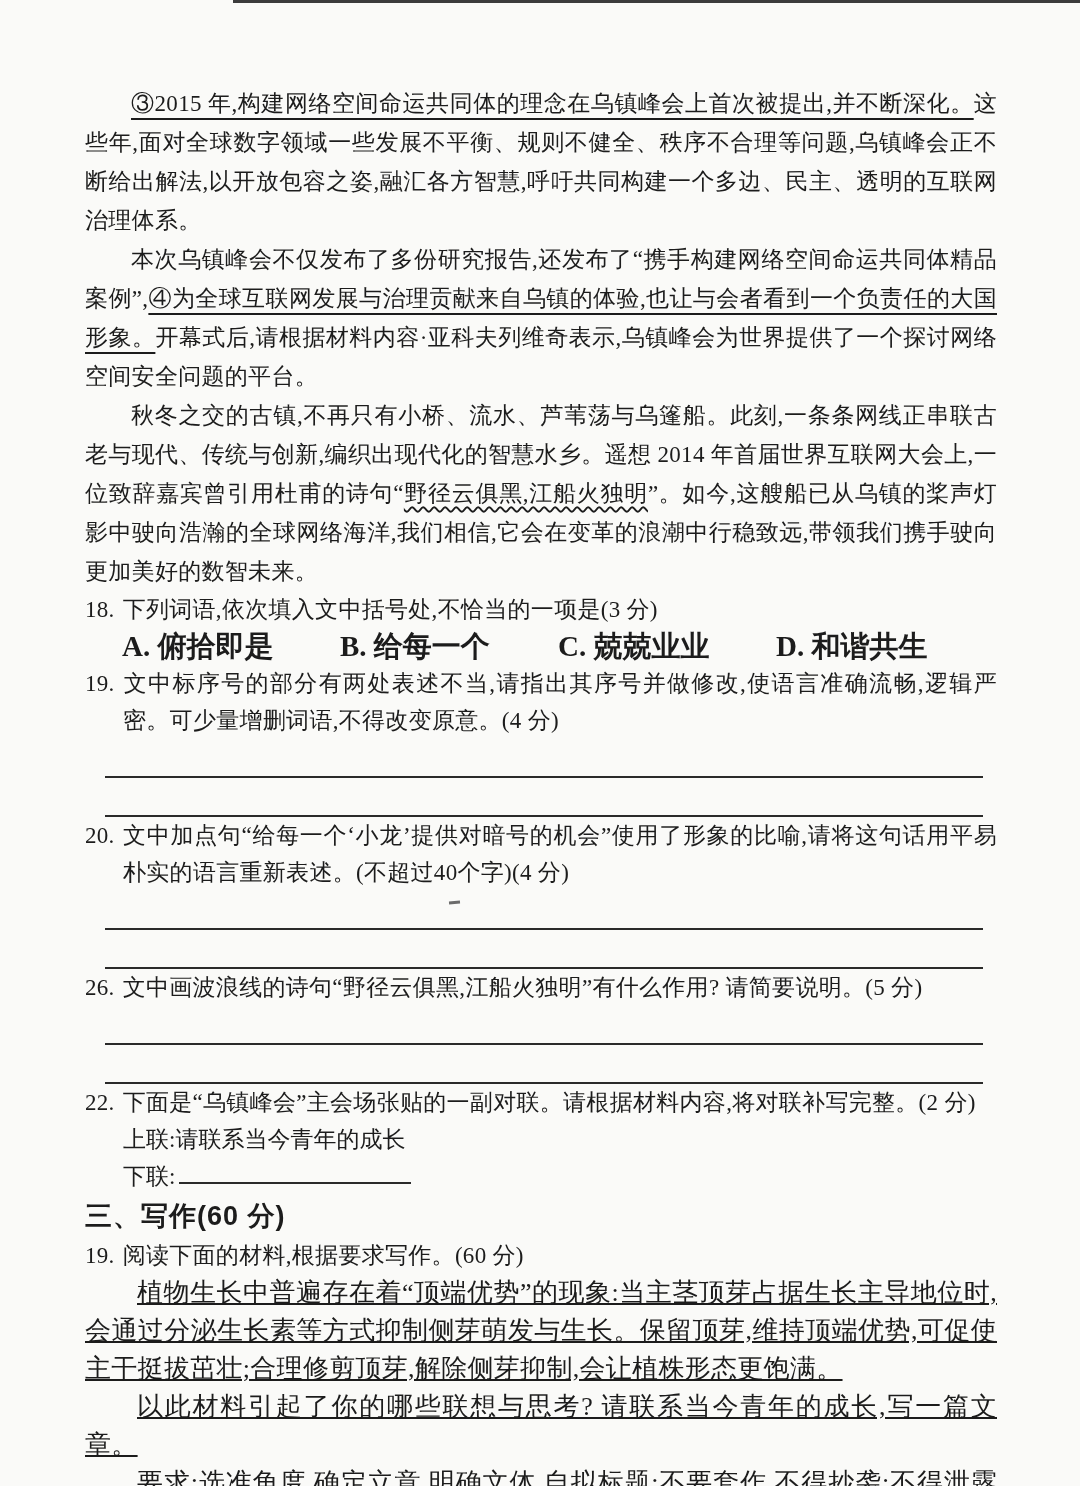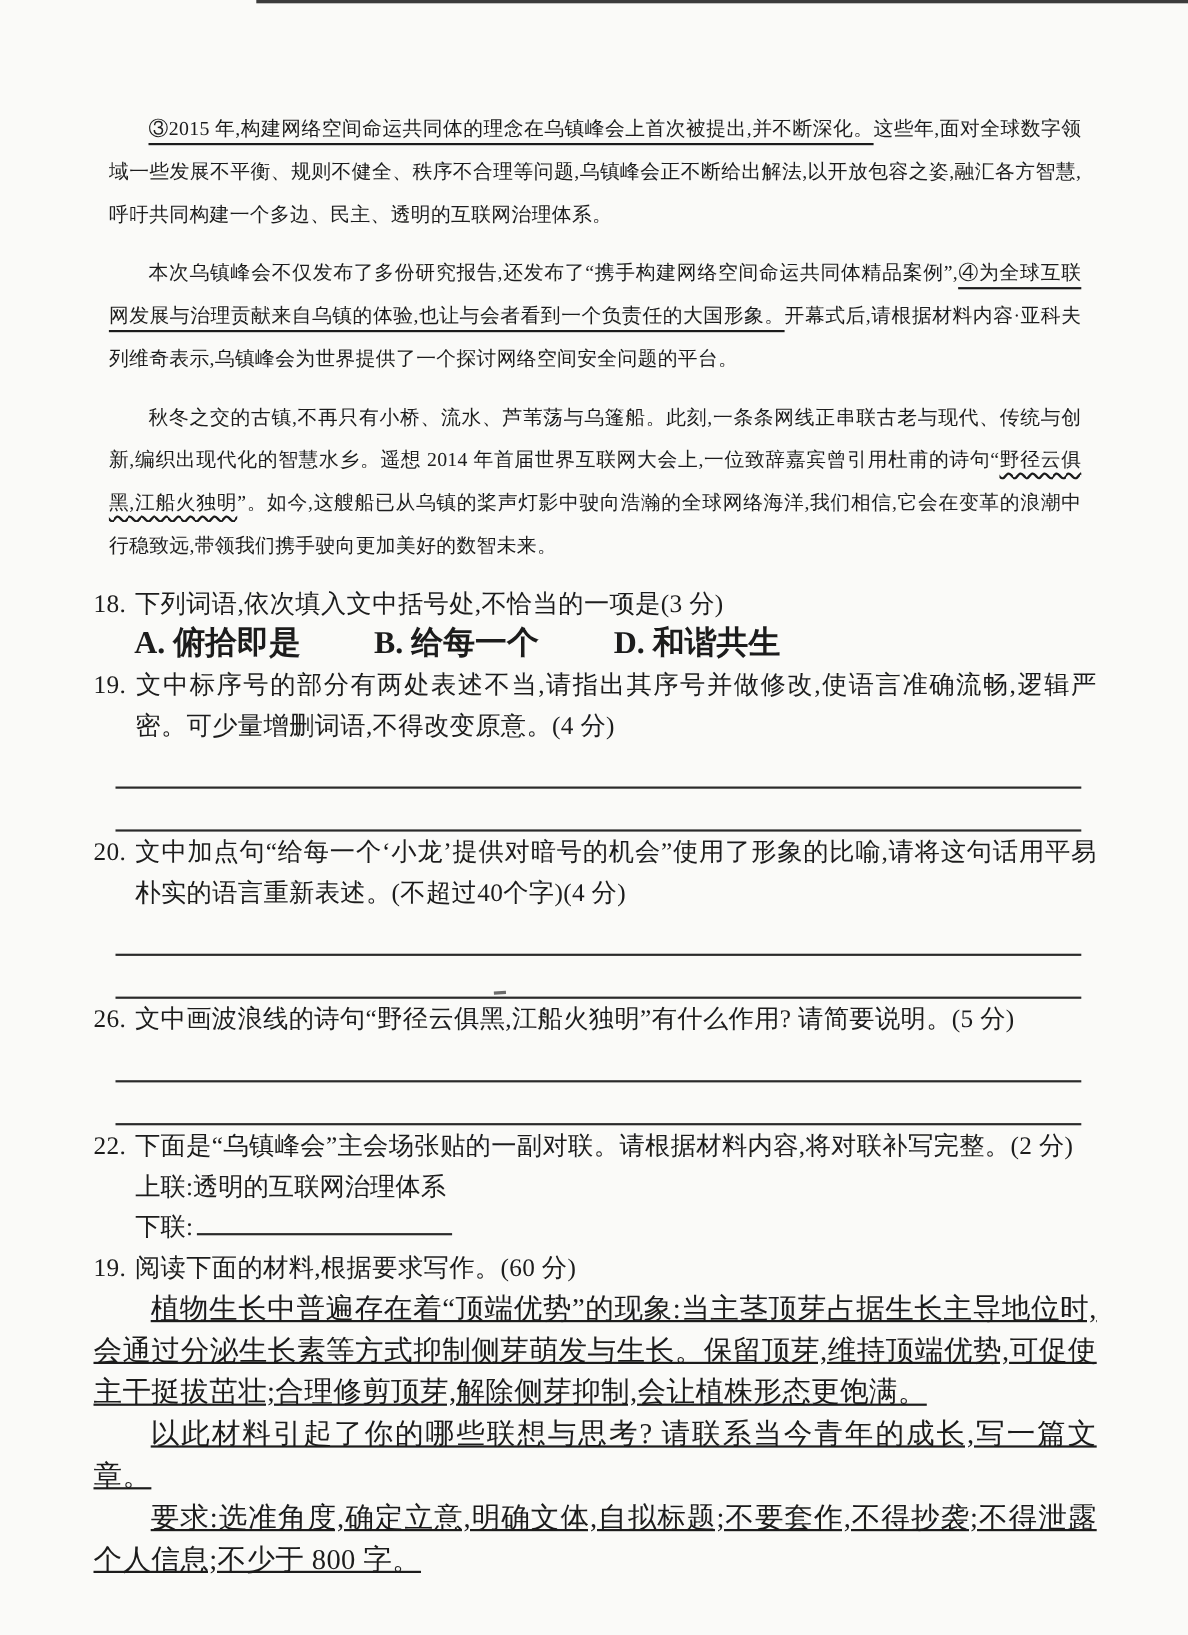--- a/index.html
+++ b/index.html
@@ -32,22 +32,22 @@
     background: #6b6b6b;
     transform: rotate(-4deg);
   }
   .content {
     position: absolute;
     top: 84px;
     left: 85px;
     width: 912px;
   }
   p.passage {
-    margin: 14px;
-    font-size: 18px;
+    margin: 0;
+    font-size: 23px;
     line-height: 39px;
     text-align: justify;
     text-indent: 2em;
     letter-spacing: 0.3px;
   }
   .ul-straight {
     text-decoration: underline;
     text-decoration-thickness: 2px;
     text-underline-offset: 7px;
   }
@@ -123,38 +123,40 @@
   <p class="passage"><span class="ul-straight">③2015 年,构建网络空间命运共同体的理念在乌镇峰会上首次被提出,并不断深化。</span><span>这些年,面对全球数字领域一些发展不平衡、规则不健全、秩序不合理等问题,乌镇峰会正不断给出解法,以开放包容之姿,融汇各方智慧,呼吁共同构建一个多边、民主、透明的互联网治理体系。</span></p>
 
   <p class="passage"><span>本次乌镇峰会不仅发布了多份研究报告,还发布了“携手构建网络空间命运共同体精品案例”,</span><span class="ul-straight">④为全球互联网发展与治理贡献来自乌镇的体验,也让与会者看到一个负责任的大国形象。</span><span>开幕式后,请根据材料内容·亚科夫列维奇表示,乌镇峰会为世界提供了一个探讨网络空间安全问题的平台。</span></p>
 
   <p class="passage"><span>秋冬之交的古镇,不再只有小桥、流水、芦苇荡与乌篷船。此刻,一条条网线正串联古老与现代、传统与创新,编织出现代化的智慧水乡。遥想 2014 年首届世界互联网大会上,一位致辞嘉宾曾引用杜甫的诗句“</span><span class="ul-wavy">野径云俱黑,江船火独明</span><span>”。如今,这艘船已从乌镇的桨声灯影中驶向浩瀚的全球网络海洋,我们相信,它会在变革的浪潮中行稳致远,带领我们携手驶向更加美好的数智未来。</span></p>
 
   <p class="q"><span class="qnum">18.</span><span>下列词语,依次填入文中括号处,不恰当的一项是(3 分)</span></p>
   <div class="options">
     <span class="opt">A. 俯拾即是</span>
     <span class="opt">B. 给每一个</span>
+    <span class="opt">C. 兢兢业业</span>
     <span class="opt">D. 和谐共生</span>
   </div>
 
   <p class="q"><span class="qnum">19.</span><span>文中标序号的部分有两处表述不当,请指出其序号并做修改,使语言准确流畅,逻辑严密。可少量增删词语,不得改变原意。(4 分)</span></p>
   <div class="ans-line"></div>
   <div class="ans-line"></div>
 
   <p class="q"><span class="qnum">20.</span><span>文中加点句“给每一个‘小龙’提供对暗号的机会”使用了形象的比喻,请将这句话用平易朴实的语言重新表述。(不超过40个字)(4 分)</span></p>
   <div class="ans-line"></div>
   <div class="ans-line"></div>
 
   <p class="q"><span class="qnum">26.</span><span>文中画波浪线的诗句“野径云俱黑,江船火独明”有什么作用? 请简要说明。(5 分)</span></p>
   <div class="ans-line"></div>
   <div class="ans-line"></div>
 
   <p class="q"><span class="qnum">22.</span><span>下面是“乌镇峰会”主会场张贴的一副对联。请根据材料内容,将对联补写完整。(2 分)</span></p>
-  <p class="couplet">上联:透明的互联网治理体系</p>
+  <p class="couplet">上联:请联系当今青年的成长</p>
   <p class="couplet"><span>下联:</span><span class="blank-underline"></span></p>
 
+  <p class="section-heading">三、写作(60 分)</p>
 
   <p class="q"><span class="qnum">19.</span><span>阅读下面的材料,根据要求写作。(60 分)</span></p>
   <p class="material">植物生长中普遍存在着“顶端优势”的现象:当主茎顶芽占据生长主导地位时,会通过分泌生长素等方式抑制侧芽萌发与生长。保留顶芽,维持顶端优势,可促使主干挺拔茁壮;合理修剪顶芽,解除侧芽抑制,会让植株形态更饱满。</p>
   <p class="material">以此材料引起了你的哪些联想与思考? 请联系当今青年的成长,写一篇文章。</p>
   <p class="material">要求:选准角度,确定立意,明确文体,自拟标题;不要套作,不得抄袭;不得泄露个人信息;不少于 800 字。</p>
 
 </div>
 
 </body></html>

